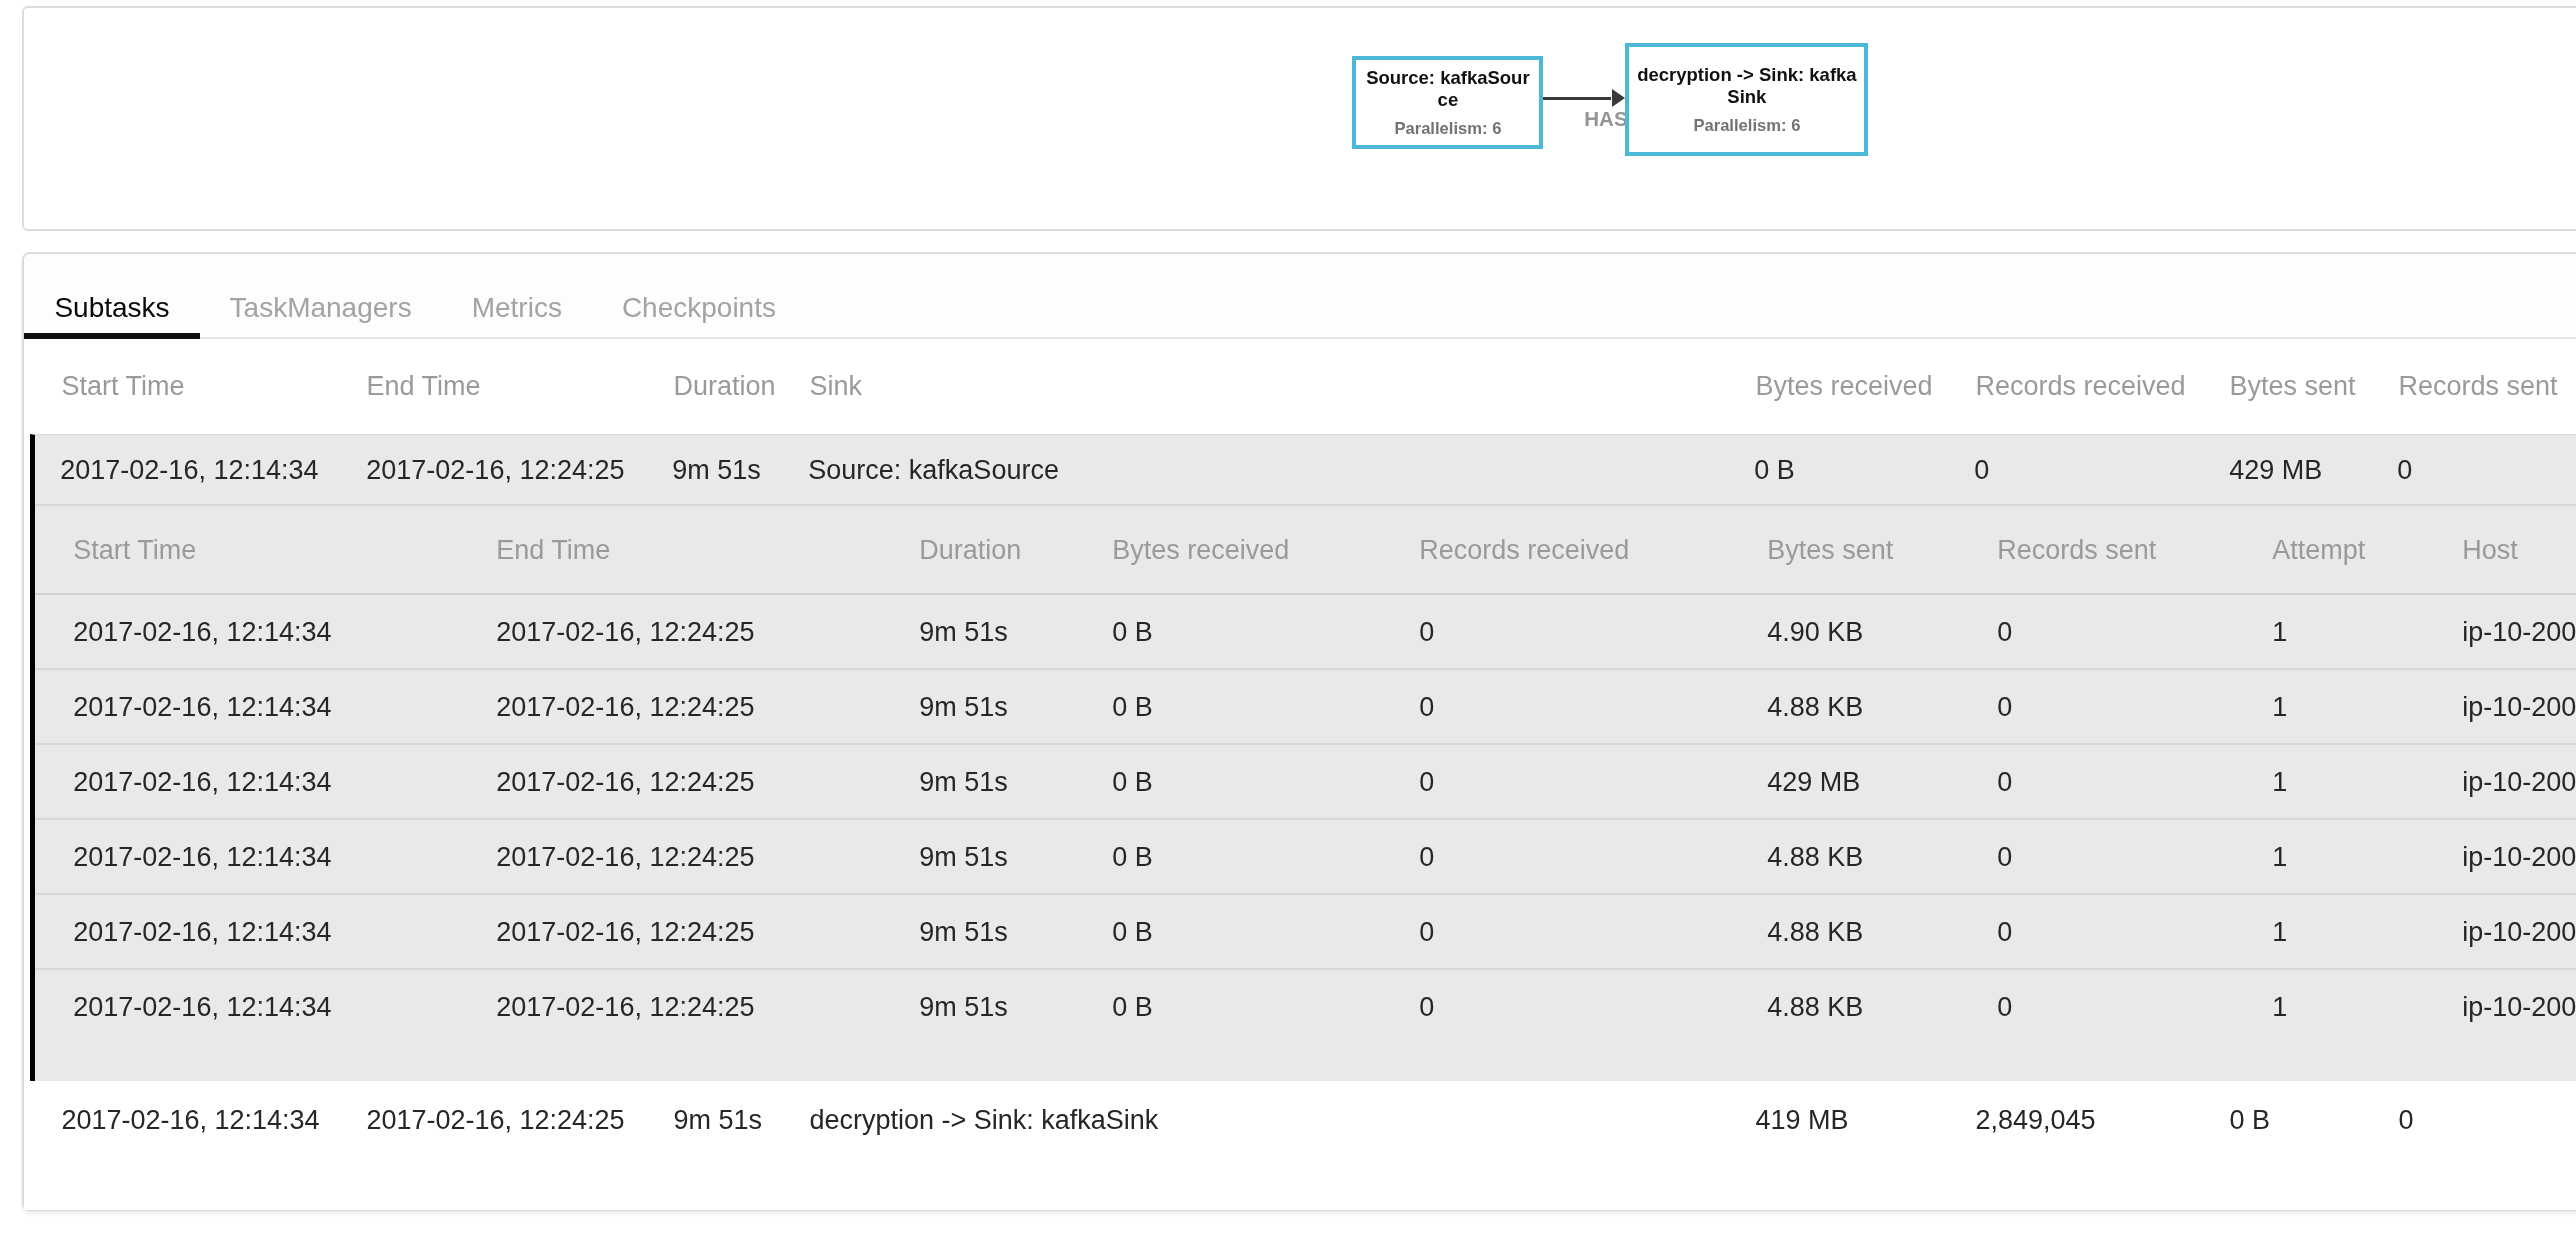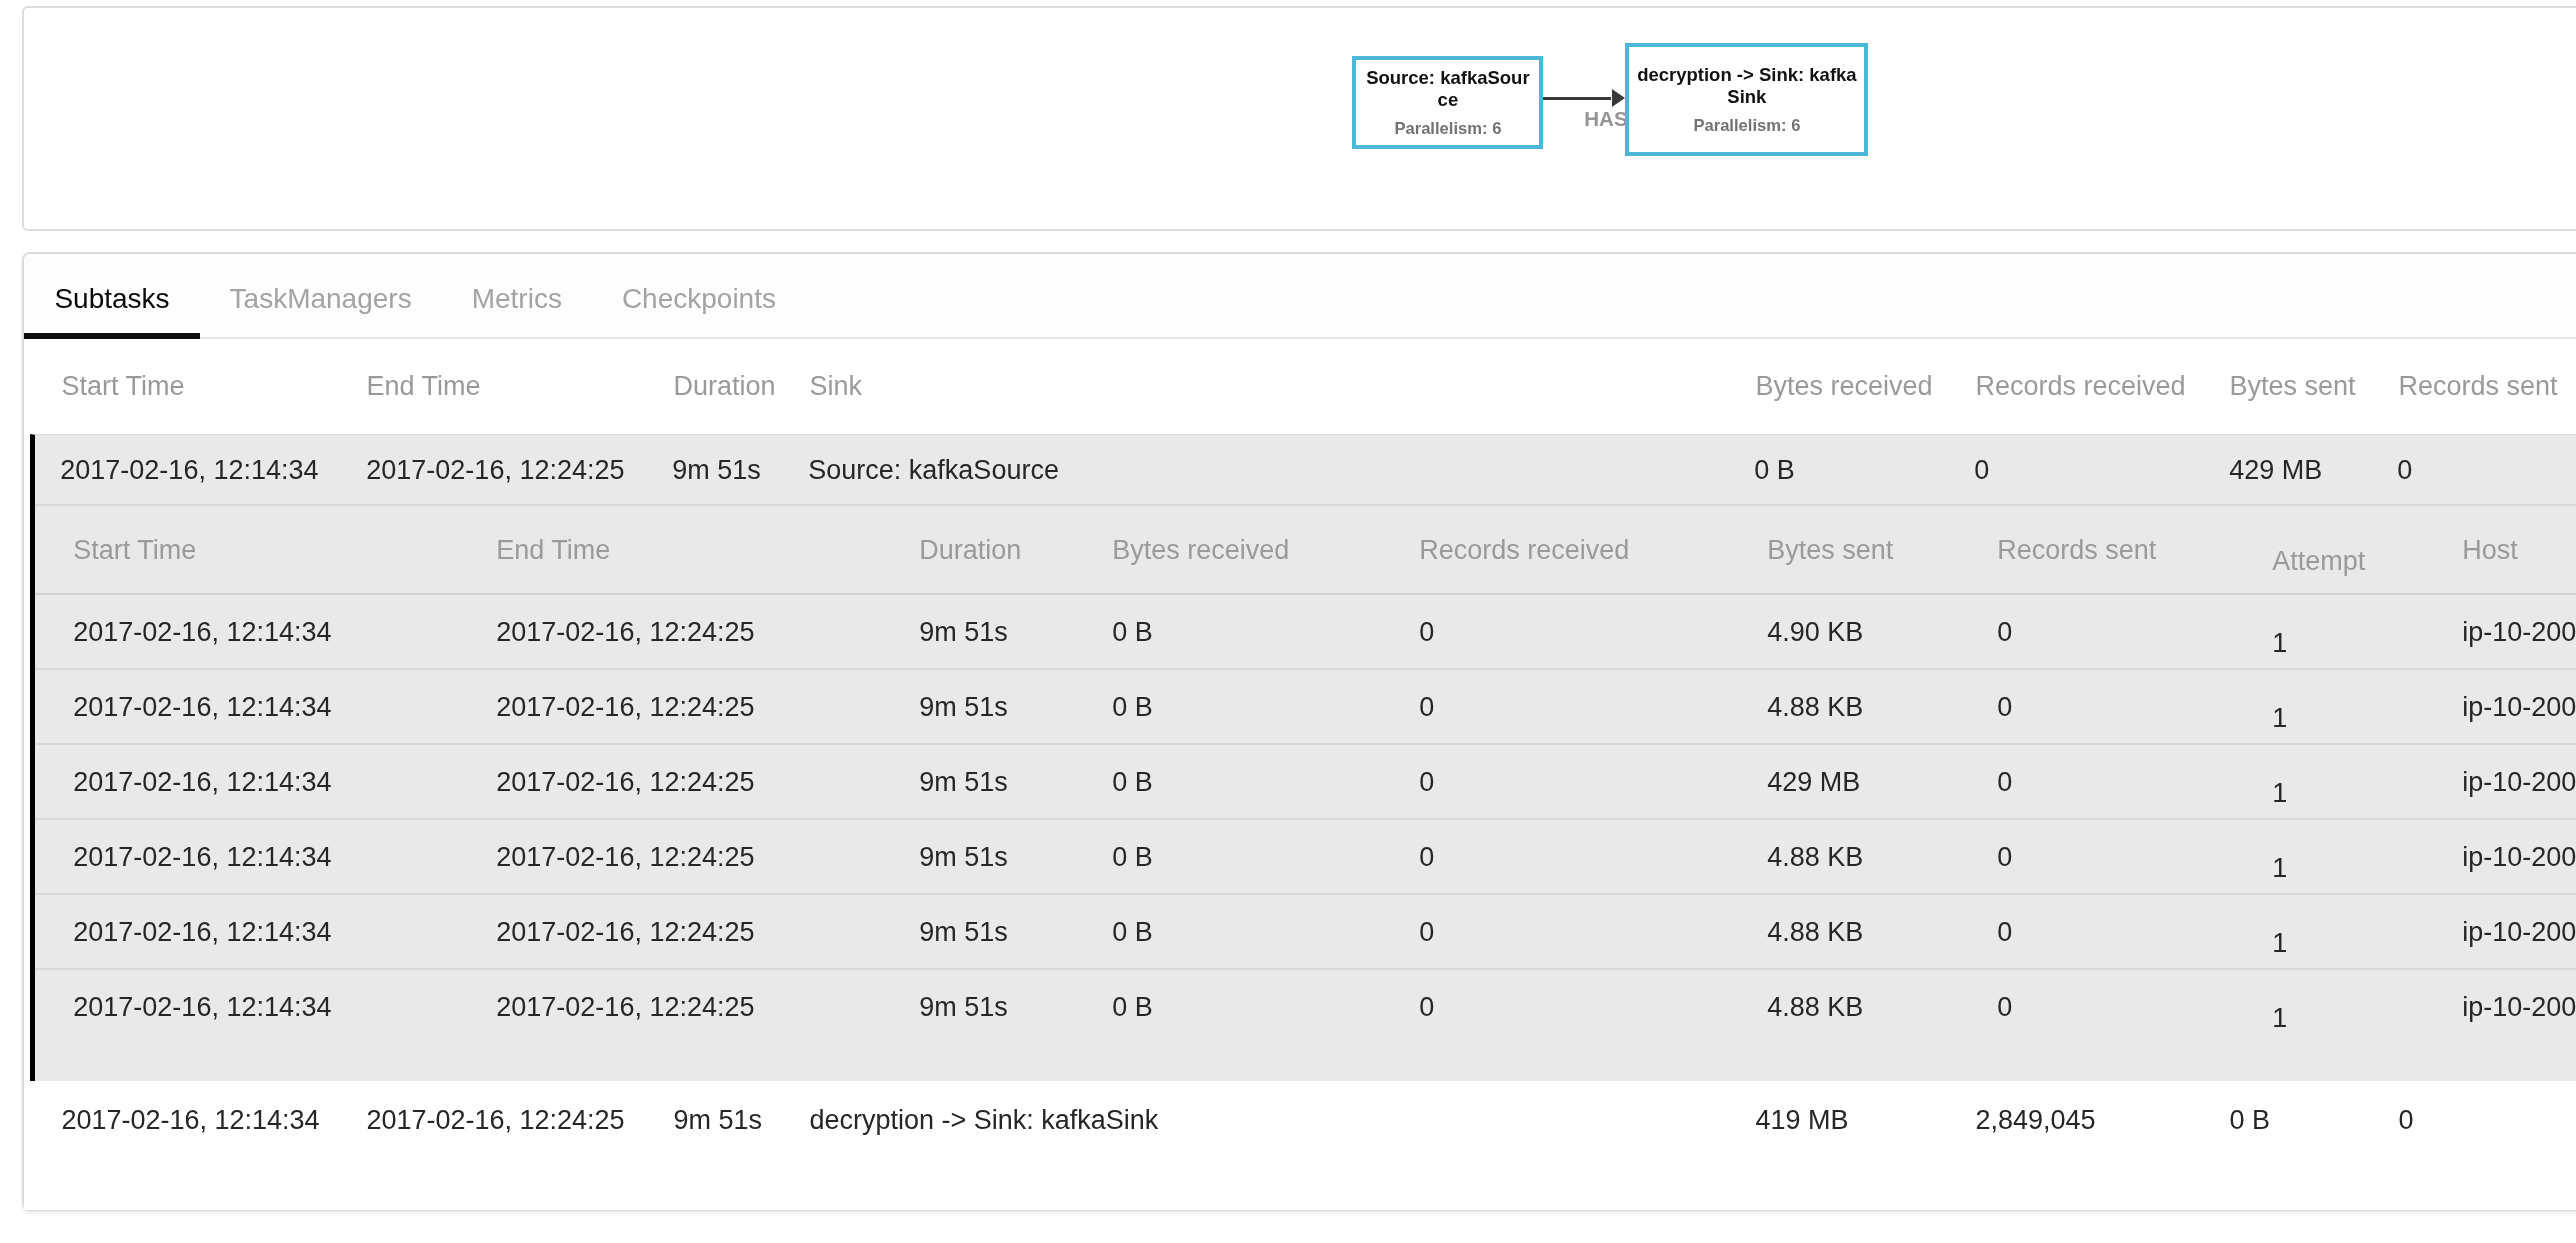--- a/index.html
+++ b/index.html
@@ -70,21 +70,21 @@
   .tabbar {
     height: 85px;
     border-bottom: 2px solid #e6e6e6;
     border-radius: 5.9px 0 0 0;
     background: #fdfdfd;
     display: flex;
     align-items: stretch;
   }
   .tab {
     position: relative;
-    padding: 3px 30px;
+    padding: 12px 30px;
     line-height: 83px;
     font-size: 28px;
     color: #a3a3a3;
     cursor: pointer;
     white-space: nowrap;
   }
   .tab.active { color: #0a0a0a; }
   .tab .tab-underline {
     position: absolute; left: 0; right: 0; bottom: -2px;
     height: 5.9px; background: #0d0d0d; display: none;
@@ -131,21 +131,21 @@
   .nested-row {
     height: 75px; line-height: 75px;
     font-size: 27px; color: #262626;
     border-bottom: 2px solid #d8d8d8;
   }
   .nested-row:last-of-type { border-bottom: none; }
   .nc1 { left: 38px; }   .nc2 { left: 461px; }
   .nc3 { left: 884px; }  .nc4 { left: 1077px; }
   .nc5 { left: 1384px; }
   .nc6b { left: 1732px; }
-  .nc7 { left: 1962px; } .nc8 { left: 2237px; margin-top: 11px; }
+  .nc7 { left: 1962px; } .nc8 { left: 2237px; }
   .nc9 { left: 2427px; }
 
   
   .bottom-row {
     height: 129px; line-height: 78px;
     font-size: 27px; color: #262626;
     background: #fff;
     cursor: pointer;
   }
 </style>

